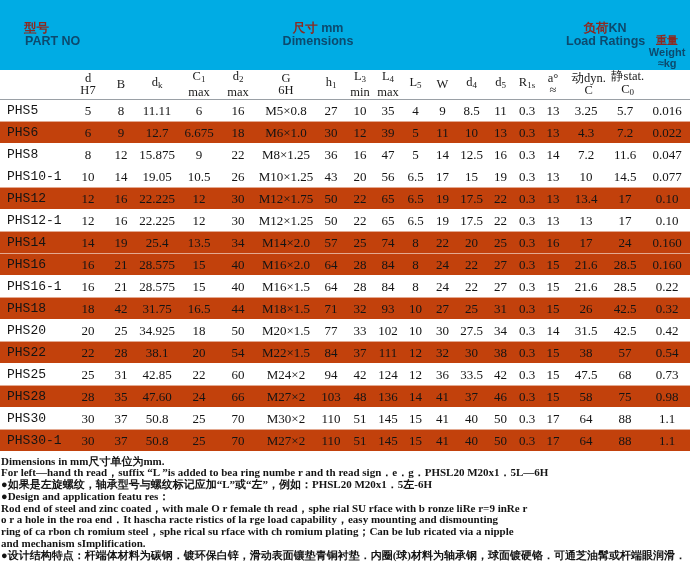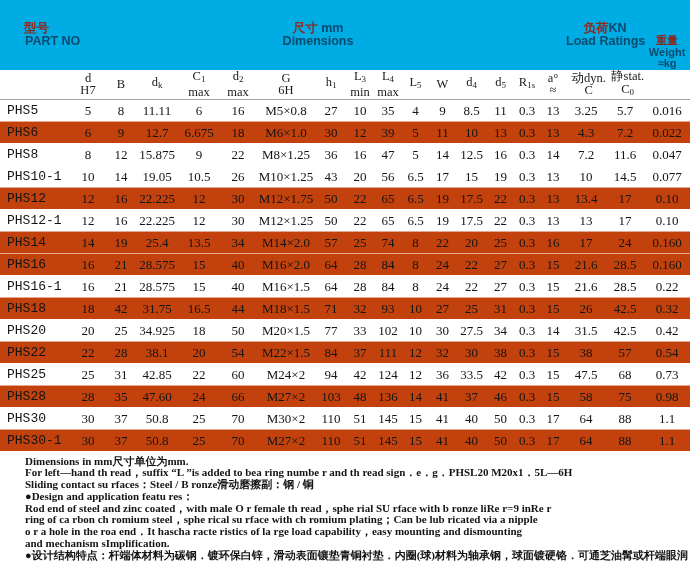--- a/index.html
+++ b/index.html
@@ -37,21 +37,21 @@
     white-space:nowrap;color:#141414;
   }
   tbody tr{border-bottom:1px solid rgba(255,255,255,0.55);}
   tbody tr.alt{background:#c2410c;}
   td.part{text-align:left;padding-left:7px;font-family:Liberation Mono, monospace;}
   
   .notes{
     padding:4px 2px 0 1px;font-size:11px;line-height:11.8px;
     font-weight:bold;white-space:nowrap;overflow:hidden;color:#141414;
   }
-  .note{height:11.8px;overflow:hidden;padding-left:24px;}
+  .note{height:11.8px;overflow:hidden;}
 </style>
 </head>
 <body>
 
 <div class="page">
   <table>
     <colgroup>
       <col style="width:70px">
         <col style="width:36px">
         <col style="width:30px">
@@ -492,21 +492,21 @@
           <td>17</td>
           <td>64</td>
           <td>88</td>
           <td>1.1</td>
         </tr>
       </tbody>
   </table>
   <div class="notes">
       <div class="note">Dimensions in mm尺寸单位为mm.</div>
       <div class="note">For left—hand th read，suffix “L ”is added to bea ring numbe r and th read sign．e．g．PHSL20 M20x1．5L—6H</div>
-      <div class="note">Sliding contact su rfaces：Steel / B ronze滑动磨擦副：钢 / 铜</div>
+      <div class="note">●如果是左旋螺纹，轴承型号与螺纹标记应加“L”或“左”，例如：PHSL20 M20x1．5左-6H</div>
       <div class="note">●Design and application featu res：</div>
       <div class="note">Rod end of steel and zinc coated，with male O r female th read，sphe rial SU rface with b ronze liRe r=9 inRe r</div>
+      <div class="note">o r a hole in the roa end．It hascha racte ristics of la rge load capability，easy mounting and dismounting</div>
       <div class="note">ring of ca rbon ch romium steel，sphe rical su rface with ch romium plating；Can be lub ricated via a nipple</div>
-      <div class="note">o r a hole in the roa end．It hascha racte ristics of la rge load capability，easy mounting and dismounting</div>
       <div class="note">and mechanism sImplification.</div>
       <div class="note">●设计结构特点：杆端体材料为碳钢．镀环保白锌，滑动表面镶垫青铜衬垫．内圈(球)材料为轴承钢，球面镀硬铬．可通芝油髯或杆端眼润滑．</div>
     </div>
 </div>
 
 </body></html>

